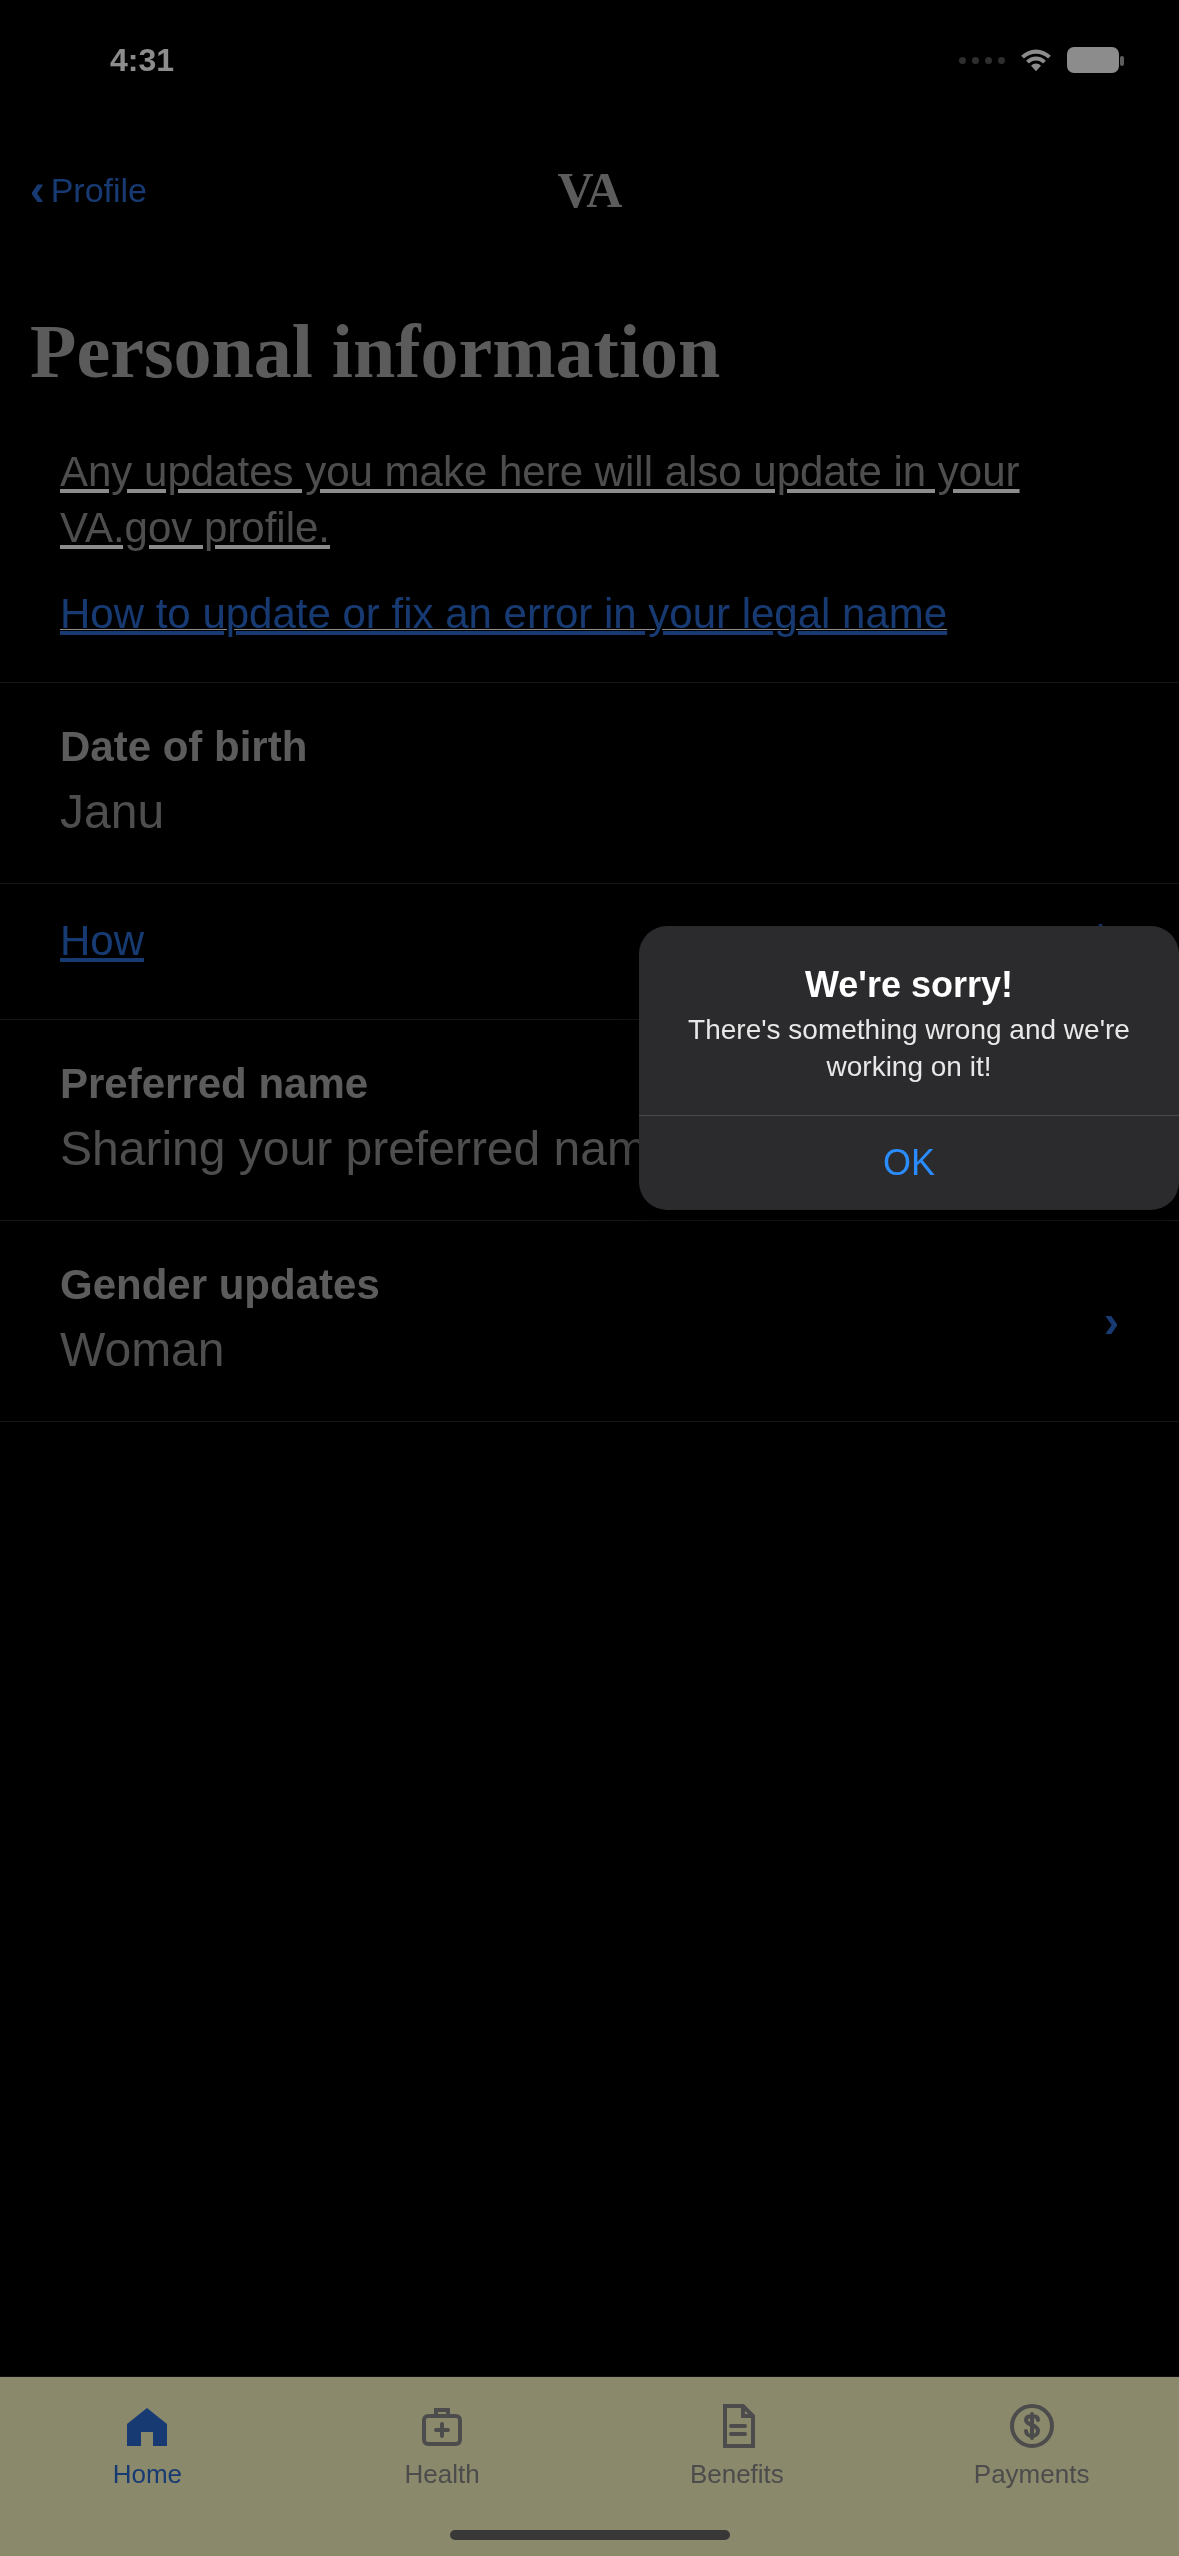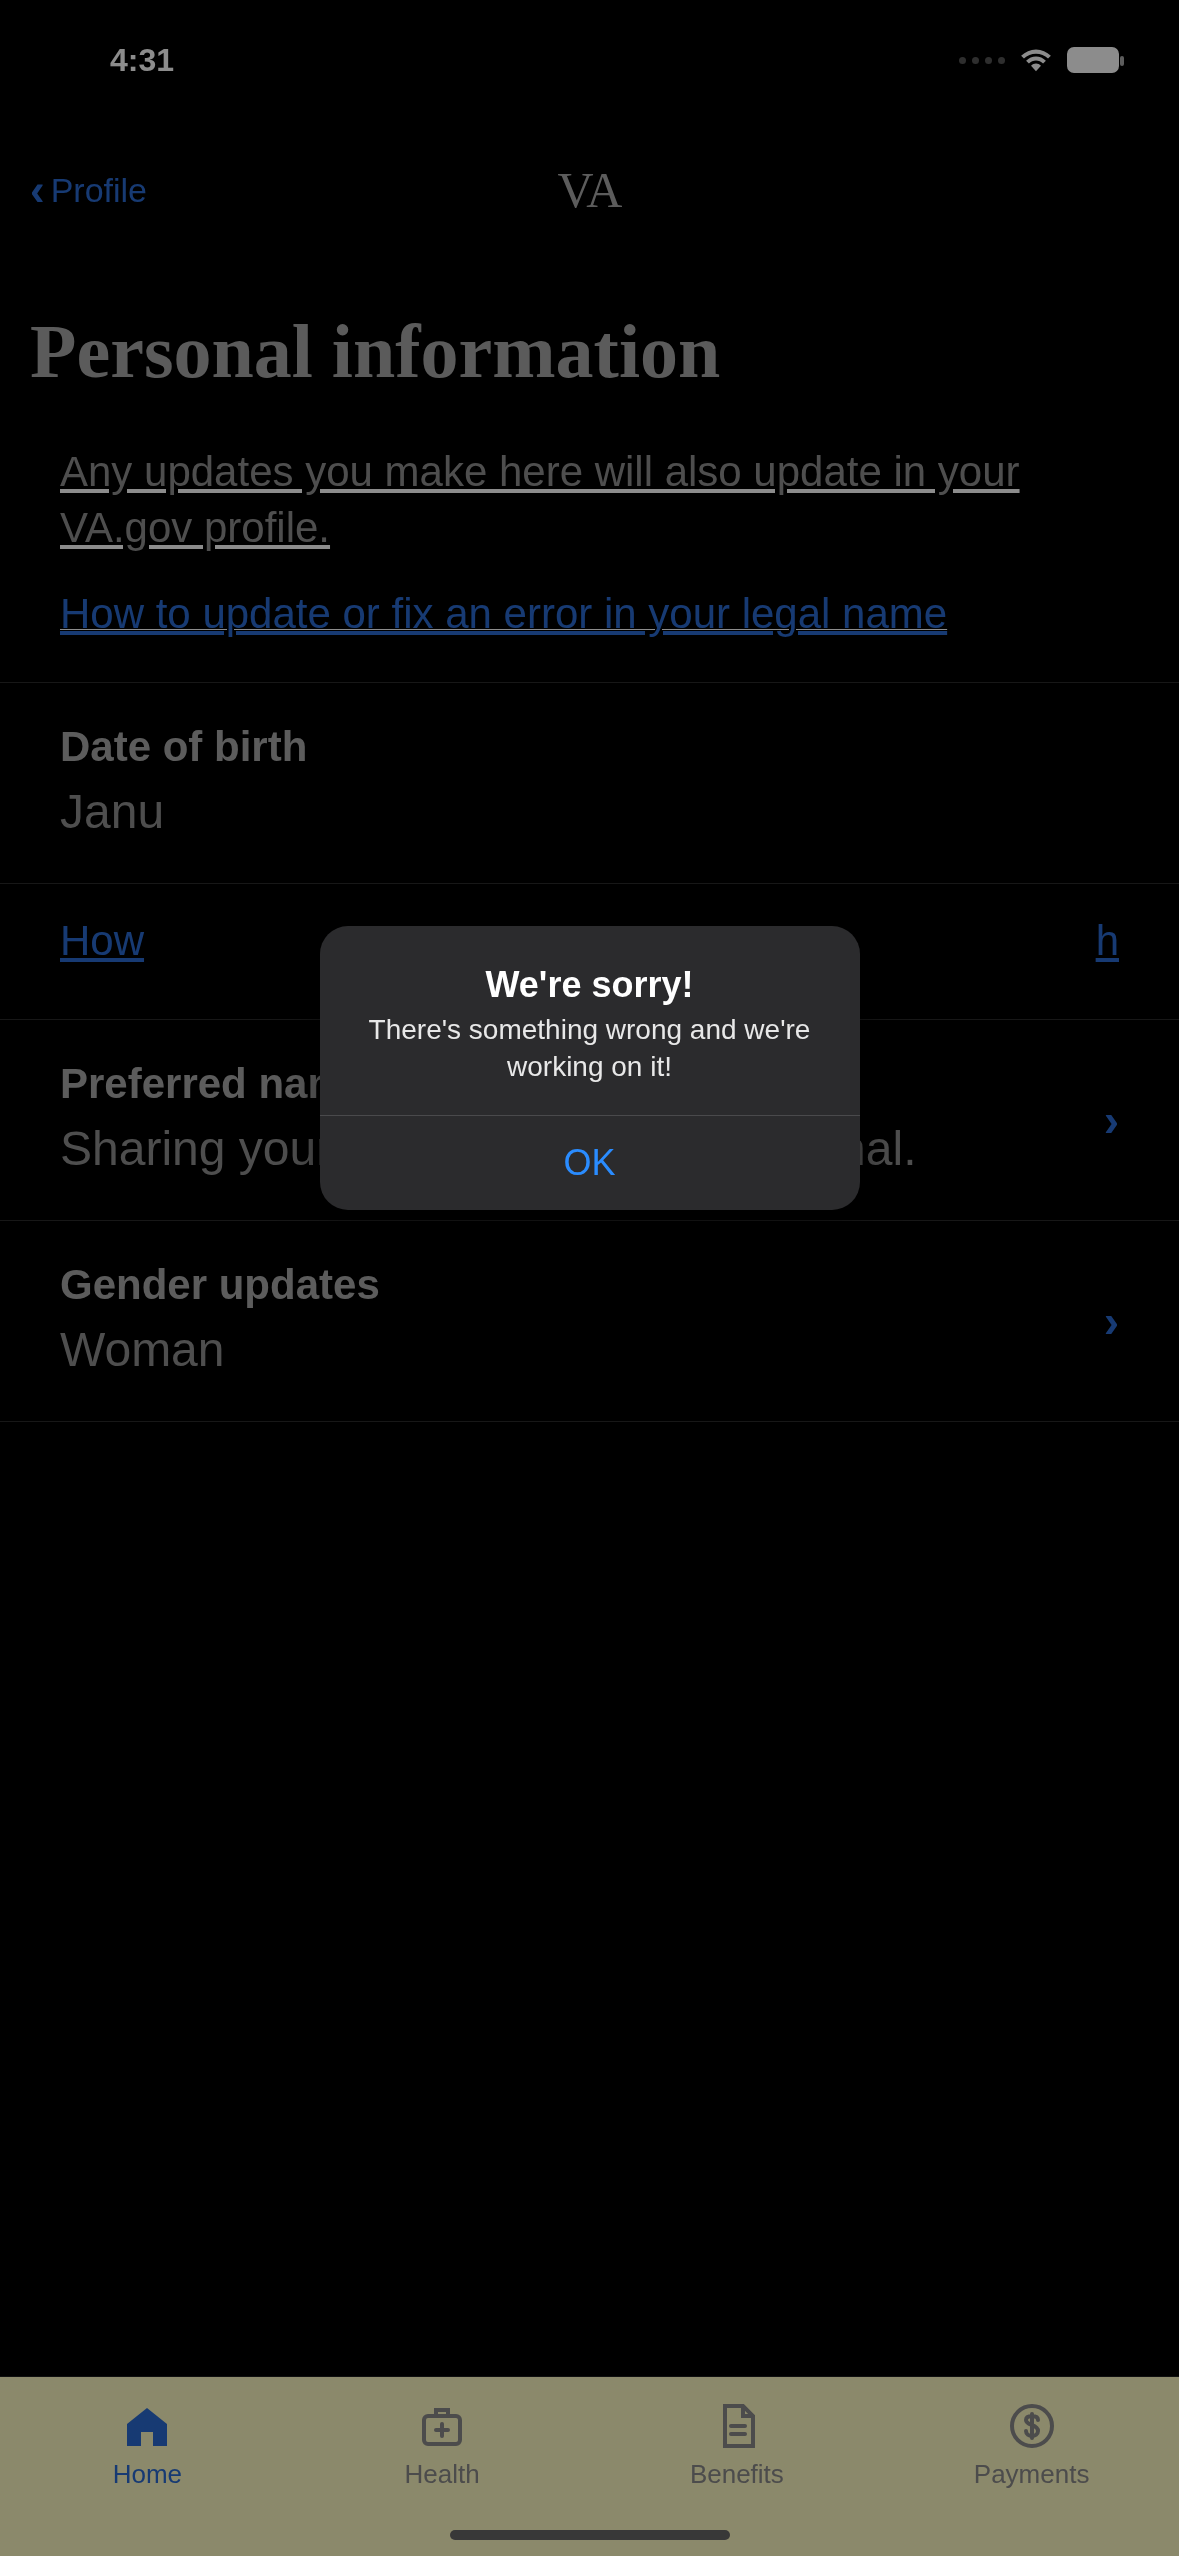--- a/index.html
+++ b/index.html
@@ -106,21 +106,21 @@
   .back-chevron {
     font-size: 44px;
     font-weight: 600;
     line-height: 1;
   }
   .nav-title {
     position: absolute;
     left: 50%;
     transform: translateX(-50%);
     font-size: 50px;
-    font-weight: 400;
+    font-weight: 700;
     color: #a8a8a8;
     letter-spacing: -1px;
     font-family: Georgia, "Times New Roman", serif;
   }
 
   
   .page-title {
     font-family: Georgia, "Times New Roman", serif;
     font-size: 76px;
     font-weight: 700;
@@ -230,21 +230,21 @@
     border-radius: 10px;
   }
 
   
   .alert-backdrop {
     position: absolute;
     inset: 0;
     z-index: 100;
     display: flex;
     align-items: center;
-    justify-content: center;
+    justify-content: flex-end;
     border-radius: 29px;
   }
   .alert {
     width: 540px;
     background: #2b2b2d;
     border-radius: 28px;
     overflow: hidden;
     position: relative;
     top: -210px;
     box-shadow: 0 10px 40px rgba(0,0,0,0.5);

